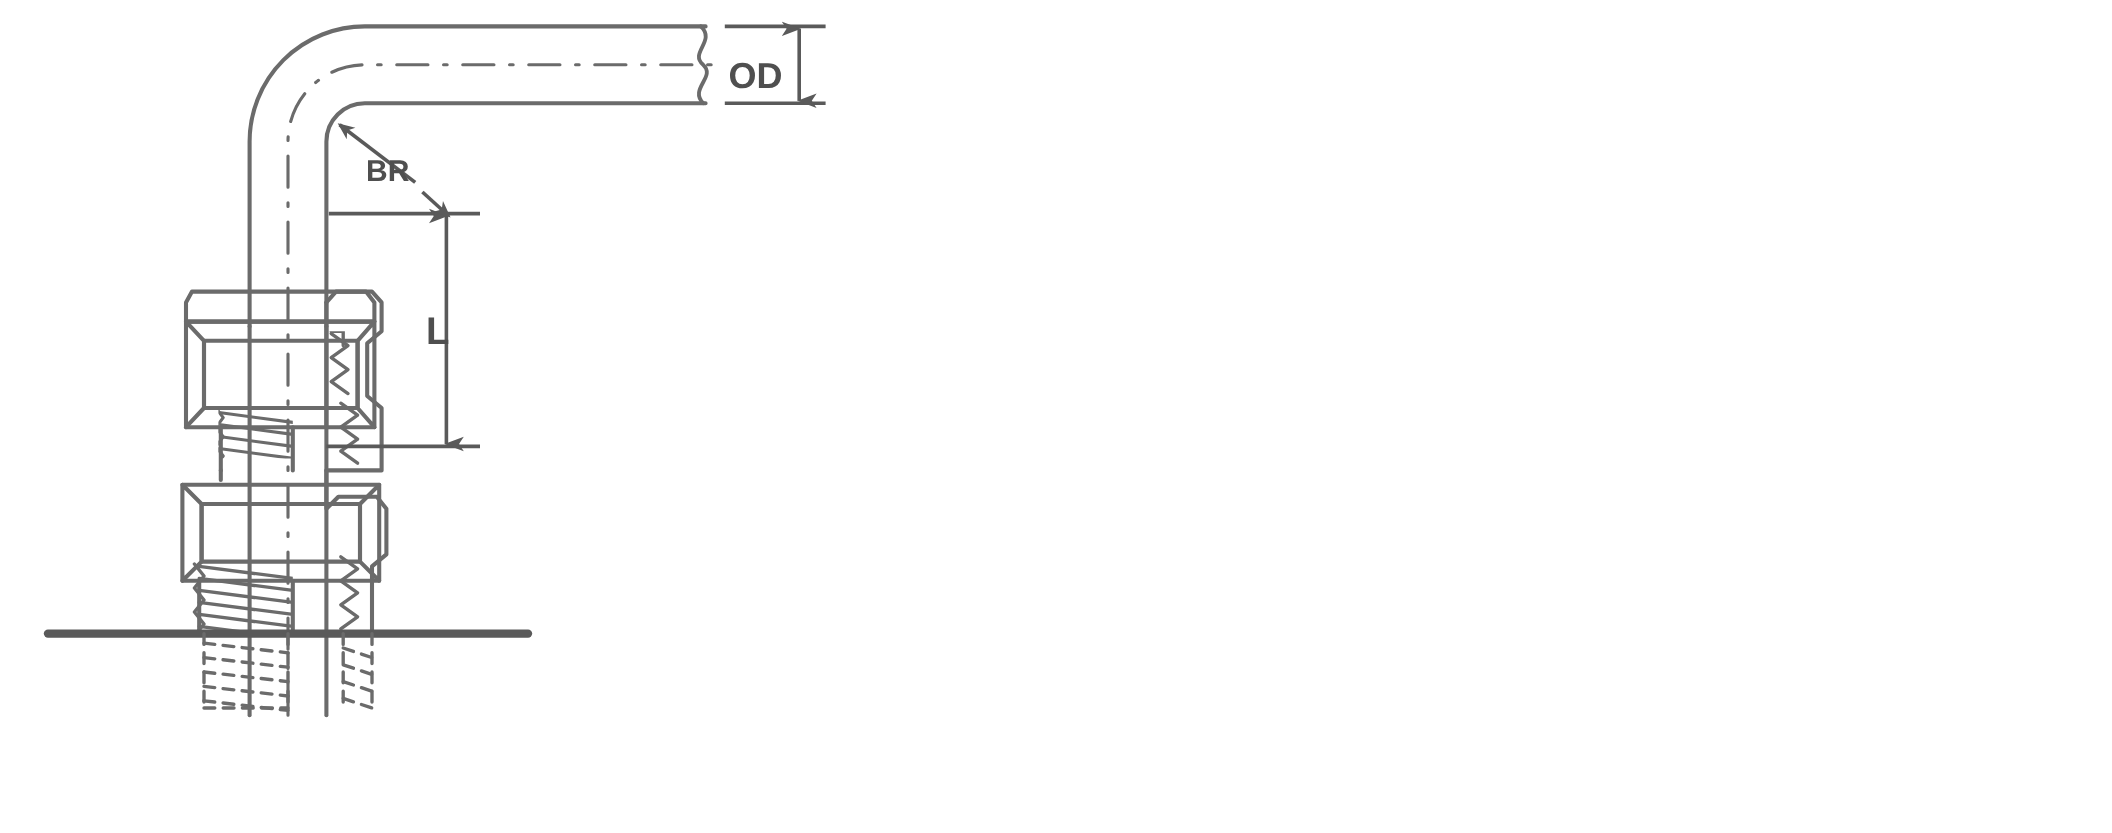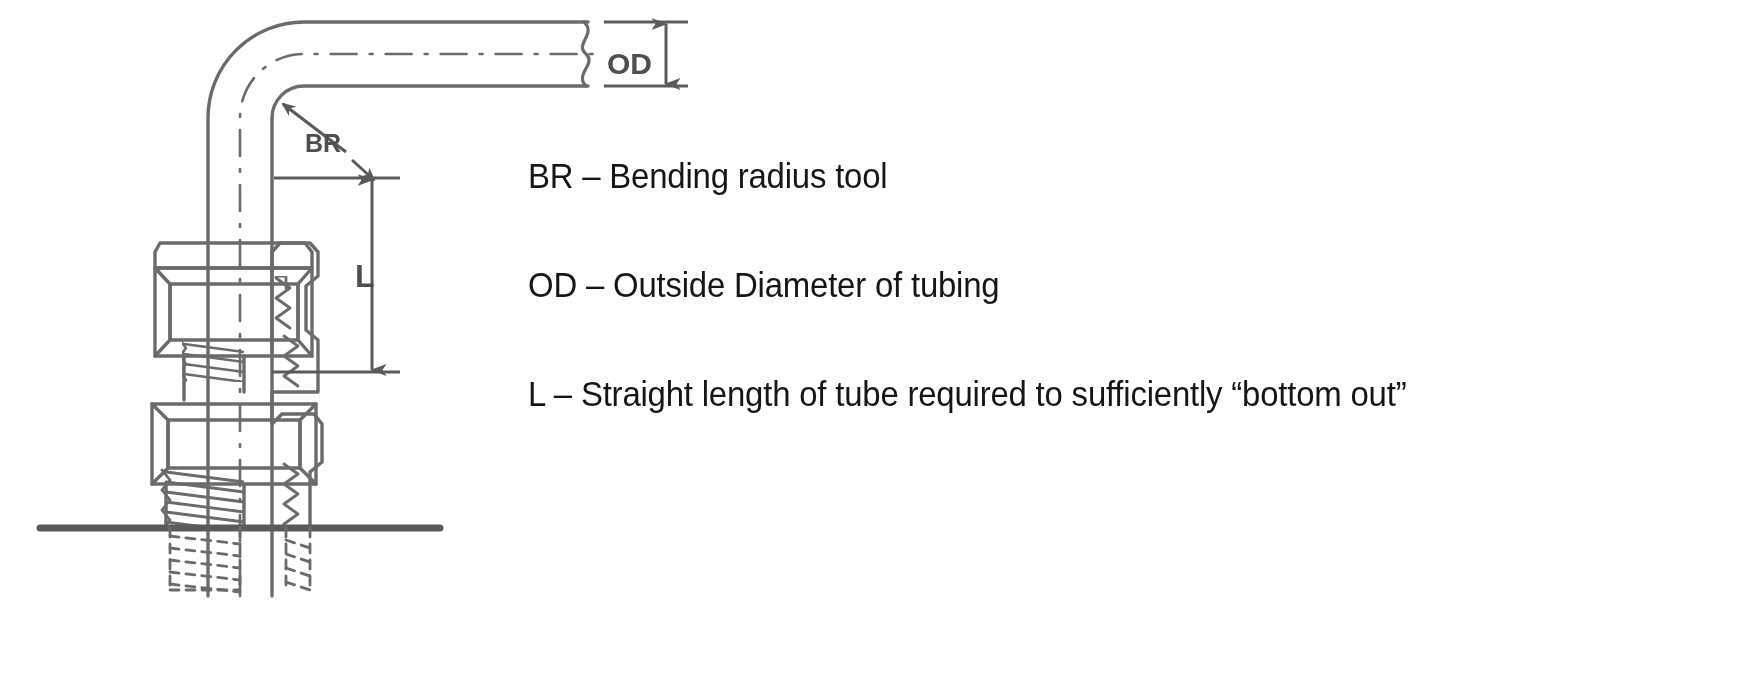--- a/index.html
+++ b/index.html
@@ -197,19 +197,14 @@
       <path d="M 272,372 L 400,372"></path>
       <path stroke-width="3" marker-start="url(#arrow-up)" marker-end="url(#arrow-down)" d="M 372,180 L 372,370"></path>
       <path marker-end="url(#arrow-lead)" d="M 352,160 L 374,180"></path>
     </g>
   </svg>
 
   <div id="label-od" class="dwg-label">OD</div>
   <div id="label-br" class="dwg-label">BR</div>
   <div id="label-l" class="dwg-label">L</div>
 
-  <div class="legend-block">
-    <div class="legend-line l1">BR – Bending radius tool</div>
-    <div class="legend-line l2">OD – Outside Diameter of tubing</div>
-    <div class="legend-line l3">L – Straight length of tube required to sufficiently “bottom out”</div>
-  </div>
 
 </div>
 
 </body></html>

